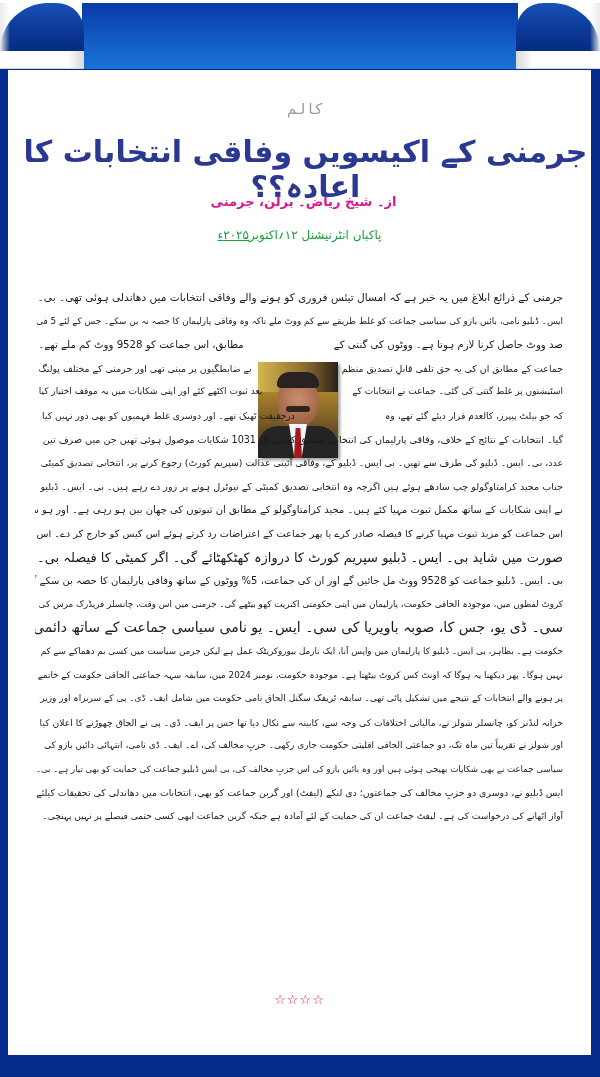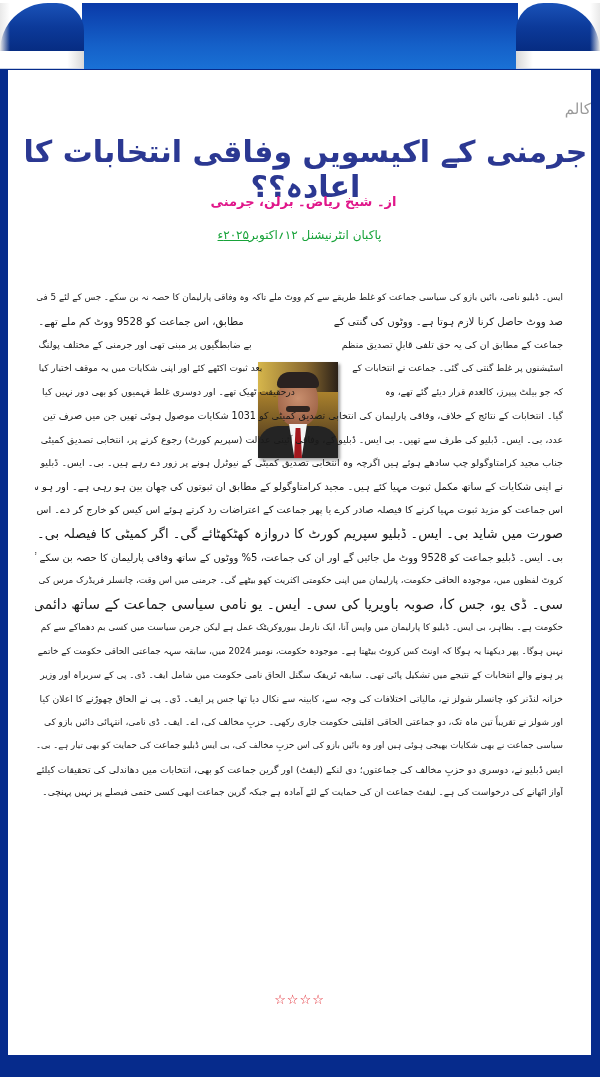--- a/index.html
+++ b/index.html
@@ -39,22 +39,22 @@
       position: absolute; left: 0; top: 69px; width: 600px; height: 1008px;
       background: #062b8c;
     }
     .paper {
       position: absolute; left: 8px; top: 70px; width: 583px; height: 985px;
       background: #ffffff;
     }
 
     .category {
       position: absolute; left: 12px; right: 0; top: 30px;
-      font-size: 15px; color: #9a9a9a; text-align: right; direction: rtl;
-      font-family: Liberation Sans, sans-serif;
+      font-size: 15px; color: #9a9a9a; text-align: center; direction: rtl;
+      font-family: Liberation Mono, monospace;
     }
     .headline {
       position: absolute; left: 12px; right: 0; top: 64px;
       font-size: 30px; font-weight: bold; color: #2b3892; text-align: center; direction: rtl;
       font-family: "DejaVu Sans", sans-serif; letter-spacing: 0;
     }
     .byline {
       position: absolute; left: 8px; right: 0; top: 124px;
       font-size: 13px; font-weight: bold; color: #e0168a; text-align: center; direction: rtl;
       font-family: "DejaVu Sans", sans-serif;
@@ -129,20 +129,21 @@
     <div class="bg-lamp"></div>
     <div class="face"></div>
     <div class="hair"></div>
     <div class="mustache"></div>
     <div class="suit"></div>
     <div class="shirt"></div>
     <div class="tie"></div>
   </div>
 
   <div class="body-text">
+    <span class="body-line" style="font-size: 10.6px;">جرمنی کے ذرائع ابلاغ میں یہ خبر ہے کہ امسال تیئس فروری کو ہونے والے وفاقی انتخابات میں دھاندلی ہوئی تھی۔ بی۔</span>
     <span class="body-line" style="font-size: 8.8px;">ایس۔ ڈبلیو نامی، بائیں بازو کی سیاسی جماعت کو غلط طریقے سے کم ووٹ ملے تاکہ وہ وفاقی پارلیمان کا حصہ نہ بن سکے۔ جس کے لئے 5 فی</span>
     <span class="body-line" style="font-size: 10.2px;"><span>صد ووٹ حاصل کرنا لازم ہوتا ہے۔ ووٹوں کی گنتی کے</span><span class="wrap-gap"></span><span>مطابق، اس جماعت کو 9528 ووٹ کم ملے تھے۔</span></span>
     <span class="body-line" style="font-size: 9.4px;"><span>جماعت کے مطابق ان کی یہ حق تلفی قابلِ تصدیق منظم</span><span class="wrap-gap"></span><span>بے ضابطگیوں پر مبنی تھی اور جرمنی کے مختلف پولنگ</span></span>
     <span class="body-line" style="font-size: 9px;"><span>اسٹیشنوں پر غلط گنتی کی گئی۔ جماعت نے انتخابات کے</span><span class="wrap-gap"></span><span>بعد ثبوت اکٹھے کئے اور اپنی شکایات میں یہ موقف اختیار کیا</span></span>
     <span class="body-line" style="font-size: 9.2px;"><span>کہ جو بیلٹ پیپرز، کالعدم قرار دیئے گئے تھے، وہ</span><span class="wrap-gap"></span><span>درحقیقت ٹھیک تھے۔ اور دوسری غلط فہمیوں کو بھی دور نہیں کیا</span></span>
     <span class="body-line" style="font-size: 9.6px;">گیا۔ انتخابات کے نتائج کے خلاف، وفاقی پارلیمان کی انتخابی تصدیق کمیٹی کو 1031 شکایات موصول ہوئی تھیں جن میں صرف تین</span>
     <span class="body-line" style="font-size: 9.4px;">عدد، بی۔ ایس۔ ڈبلیو کی طرف سے تھیں۔ بی ایس۔ ڈبلیو کے، وفاقی آئینی عدالت (سپریم کورٹ) رجوع کرنے پر، انتخابی تصدیق کمیٹی</span>
     <span class="body-line" style="font-size: 9.6px;">جناب مجید کرامتاوگولو چپ سادھے ہوئے ہیں اگرچہ وہ انتخابی تصدیق کمیٹی کے نیوٹرل ہونے پر زور دے رہے ہیں۔ بی۔ ایس۔ ڈبلیو</span>
     <span class="body-line" style="font-size: 10px;">نے اپنی شکایات کے ساتھ مکمل ثبوت مہیا کئے ہیں۔ مجید کرامتاوگولو کے مطابق ان ثبوتوں کی چھان بین ہو رہی ہے۔ اور ہو سکتا ہے کہ کمیٹی</span>
     <span class="body-line" style="font-size: 9.8px;">اس جماعت کو مزید ثبوت مہیا کرنے کا فیصلہ صادر کرے یا پھر جماعت کے اعتراضات رد کرتے ہوئے اس کیس کو خارج کر دے۔ اس</span>

